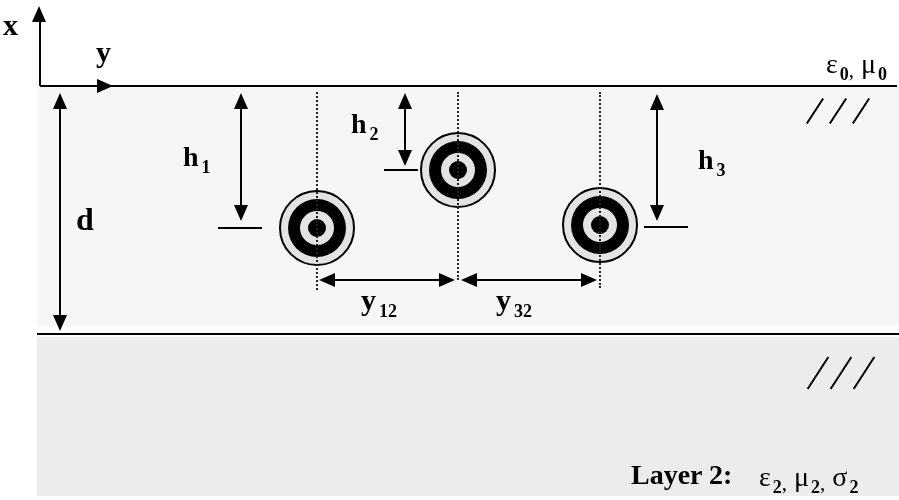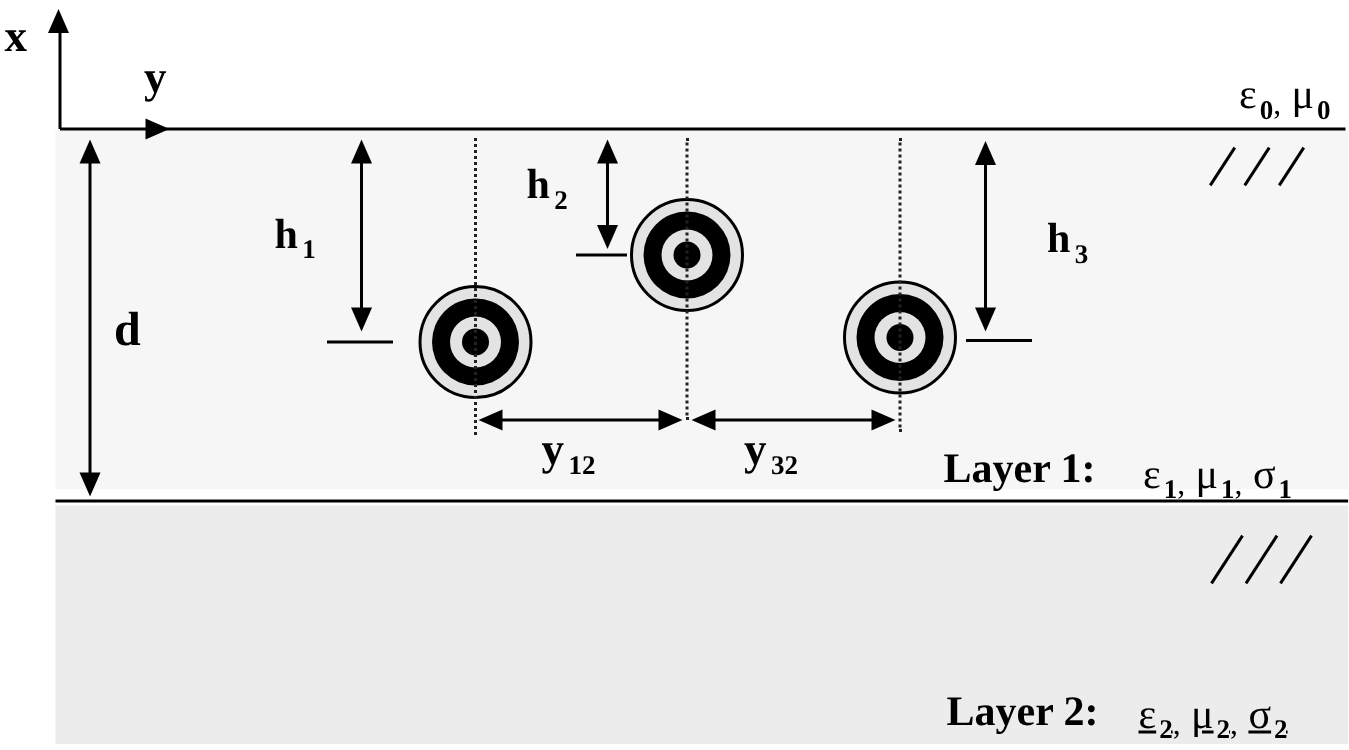--- a/index.html
+++ b/index.html
@@ -126,29 +126,24 @@
     <span>y</span><span class="dsub">12</span></div>
 
   <div>
     <div class="tri left" style="left:461px;top:273px;"></div>
     <div class="hline" style="left:475px;top:279px;width:108px;"></div>
     <div class="tri right" style="left:581px;top:273px;"></div>
   </div>
   <div class="lbl y-lbl" style="left:496px;top:285px;">
     <span>y</span><span class="dsub">32</span></div>
 
-  <div class="lbl layer-lbl" style="left:629px;top:299px;">
-    <span>Layer 1:</span></div>
-  <span class="params" style="left:762px;top:303px;">
-    <span>ε</span><span class="psub">1</span><span class="sep">,</span><span>μ</span><span class="psub">1</span><span class="sep">,</span><span>σ</span><span class="psub">1</span>
-  </span>
 
   <div class="hatch" style="left:817px;top:354px;height:38px;"></div>
   <div class="hatch" style="left:840px;top:354px;height:38px;"></div>
   <div class="hatch" style="left:863px;top:354px;height:38px;"></div>
 
   <div class="lbl layer-lbl" style="left:631px;top:461px;">
     <span>Layer 2:</span></div>
-  <span class="params" style="left:759px;top:463px;text-decoration:underline;">
+  <span class="params" style="left:759px;top:463px;">
     <span>ε</span><span class="psub">2</span><span class="sep">,</span><span>μ</span><span class="psub">2</span><span class="sep">,</span><span>σ</span><span class="psub">2</span>
   </span>
 
 </div>
 
 </body></html>

